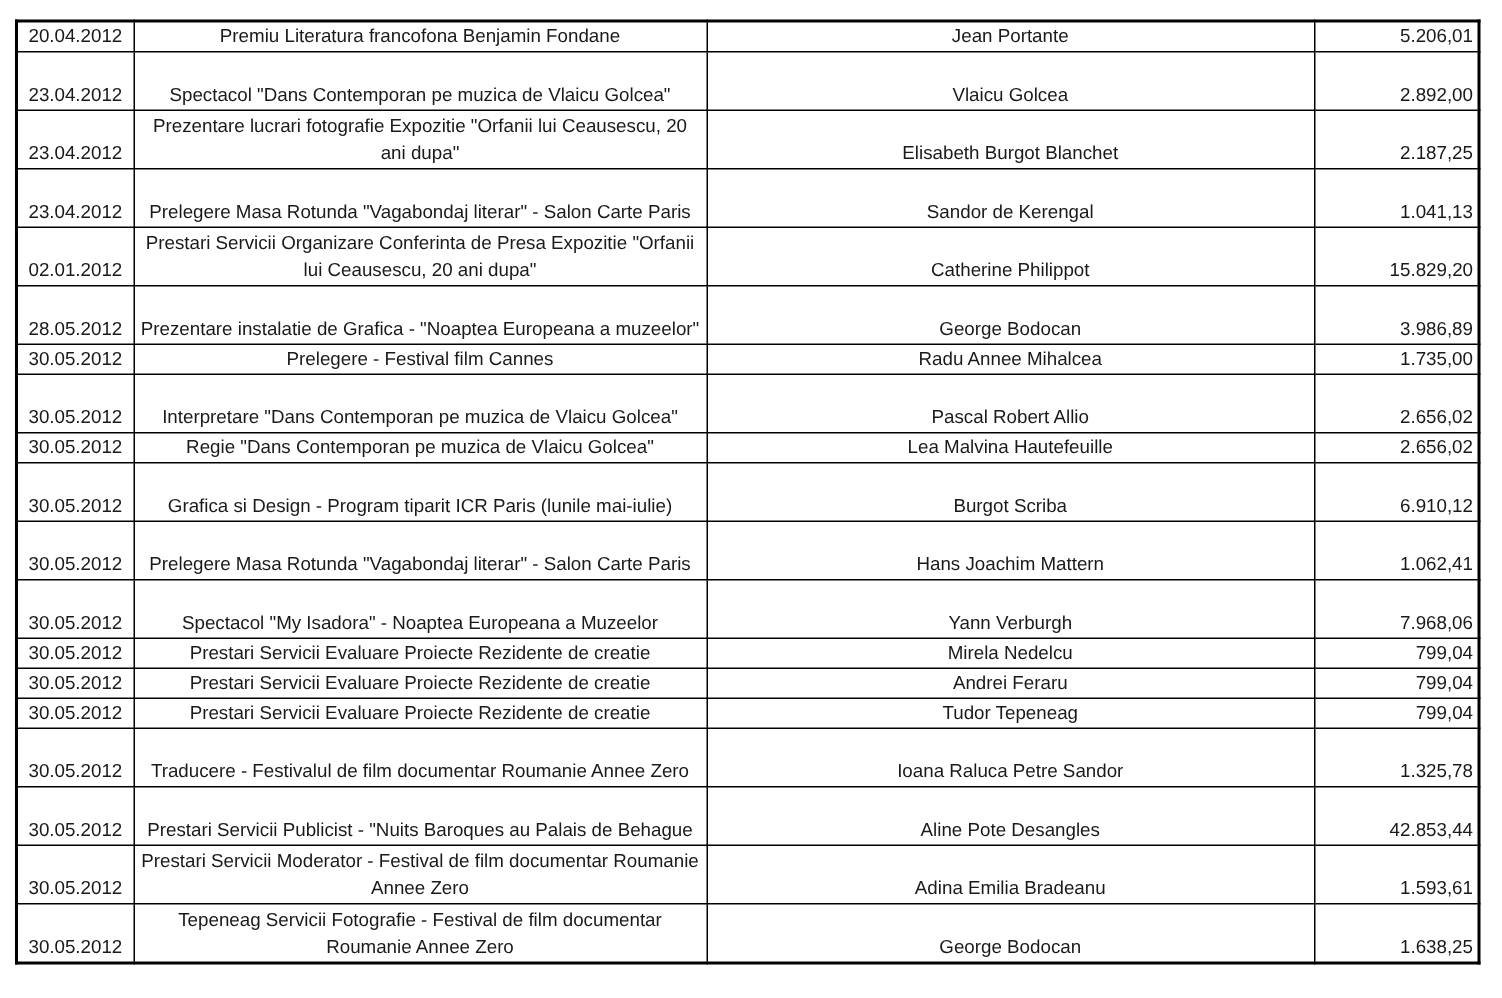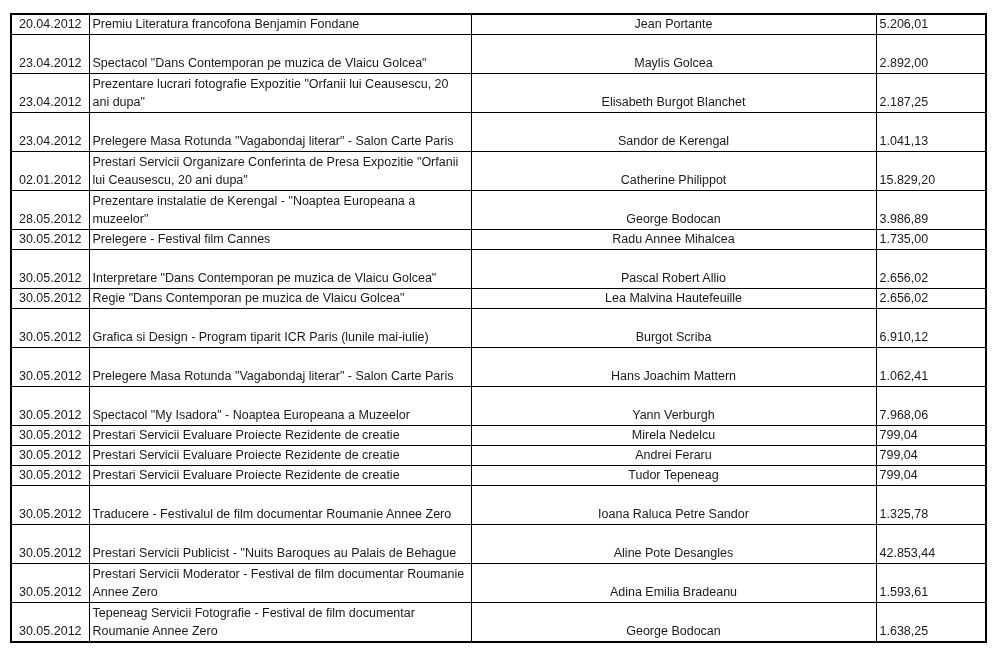--- a/index.html
+++ b/index.html
@@ -33,23 +33,23 @@
   table.expenses td {
     border: 1px solid #000000;
     vertical-align: bottom;
     padding: 0 3px 1px 3px;
     overflow: hidden;
     white-space: normal;
   }
   tr.row-single { height: 20px; }
   tr.row-tall   { height: 39px; }
   td.cell-date   { text-align: center; }
-  td.cell-desc   { }
+  td.cell-desc   { text-align: center; }
   td.cell-name   { text-align: center; margin-top: 22px; }
-  td.cell-amount { text-align: left; padding-right: 10px; }
+  td.cell-amount { text-align: right; padding-right: 10px; }
 </style>
 </head>
 <body>
 
 <div class="page">
   <table class="expenses">
     <colgroup>
       <col class="c-date">
       <col class="c-desc">
       <col class="c-name">
@@ -58,21 +58,21 @@
     <tbody id="expenses-body">
         <tr class="row-single">
       <td class="cell-date">20.04.2012</td>
       <td class="cell-desc">Premiu Literatura francofona Benjamin Fondane</td>
       <td class="cell-name">Jean Portante</td>
       <td class="cell-amount">5.206,01</td>
     </tr>
         <tr class="row-tall">
       <td class="cell-date">23.04.2012</td>
       <td class="cell-desc">Spectacol "Dans Contemporan pe muzica de Vlaicu Golcea"</td>
-      <td class="cell-name">Maylis Golcea</td>
+      <td class="cell-name">Vlaicu Golcea</td>
       <td class="cell-amount">2.892,00</td>
     </tr>
         <tr class="row-tall">
       <td class="cell-date">23.04.2012</td>
       <td class="cell-desc">Prezentare lucrari fotografie Expozitie "Orfanii lui Ceausescu, 20 ani dupa"</td>
       <td class="cell-name">Elisabeth Burgot Blanchet</td>
       <td class="cell-amount">2.187,25</td>
     </tr>
         <tr class="row-tall">
       <td class="cell-date">23.04.2012</td>
@@ -81,21 +81,21 @@
       <td class="cell-amount">1.041,13</td>
     </tr>
         <tr class="row-tall">
       <td class="cell-date">02.01.2012</td>
       <td class="cell-desc">Prestari Servicii Organizare Conferinta de Presa Expozitie "Orfanii lui Ceausescu, 20 ani dupa"</td>
       <td class="cell-name">Catherine Philippot</td>
       <td class="cell-amount">15.829,20</td>
     </tr>
         <tr class="row-tall">
       <td class="cell-date">28.05.2012</td>
-      <td class="cell-desc">Prezentare instalatie de Kerengal - "Noaptea Europeana a muzeelor"</td>
+      <td class="cell-desc">Prezentare instalatie de Grafica - "Noaptea Europeana a muzeelor"</td>
       <td class="cell-name">George Bodocan</td>
       <td class="cell-amount">3.986,89</td>
     </tr>
         <tr class="row-single">
       <td class="cell-date">30.05.2012</td>
       <td class="cell-desc">Prelegere - Festival film Cannes</td>
       <td class="cell-name">Radu Annee Mihalcea</td>
       <td class="cell-amount">1.735,00</td>
     </tr>
         <tr class="row-tall">

